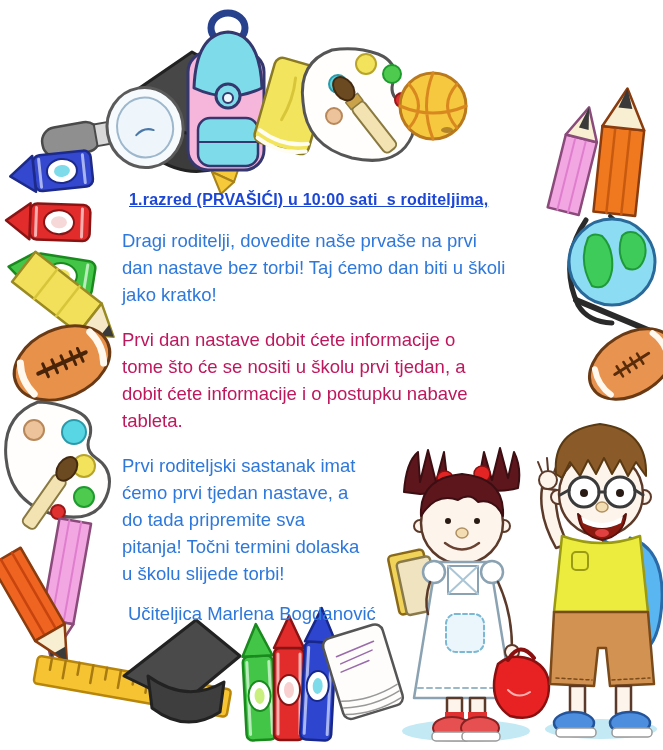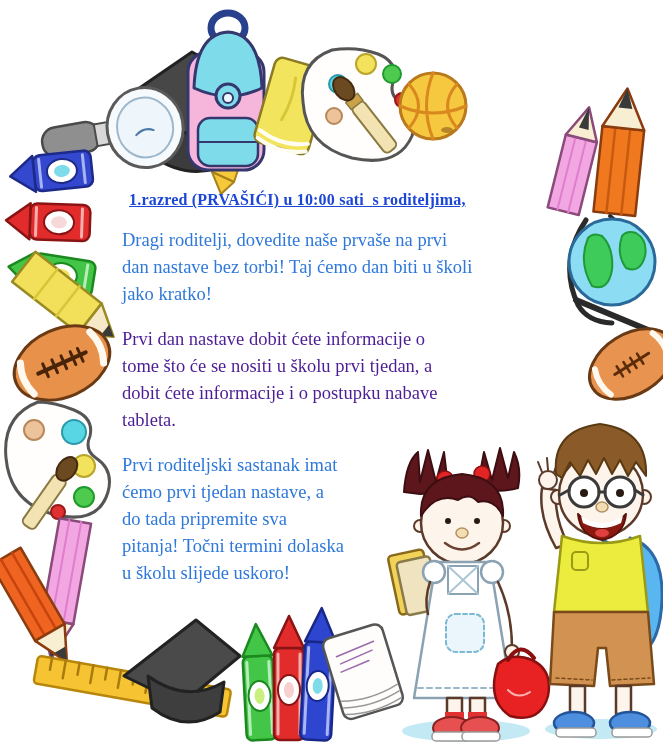--- a/index.html
+++ b/index.html
@@ -1,18 +1,18 @@
 <!DOCTYPE html>
 <html><head>
 <meta charset="utf-8">
 <style>
   html,body{margin:0;padding:0;background:#ffffff;}
   .page{
     position:relative;width:663px;height:750px;background:#ffffff;
-    overflow:hidden;font-family:Liberation Serif, serif;
+    overflow:hidden;font-family:Liberation Sans, sans-serif;
   }
   .art{position:absolute;left:0;top:0;width:663px;height:750px;}
   .text-block{position:absolute;left:122px;top:191px;width:438px;z-index:2;}
   .doc-title{
     margin:0 0 10px 7px;font-size:16px;font-weight:bold;letter-spacing:.2px;
     text-decoration:underline;white-space:pre-wrap;
   }
   .body-par{margin:18px 0 13px 0;font-size:18.5px;line-height:27px;white-space:pre-line;}
   .signature{margin:3px 0 0 0;padding-left:6px;font-size:18.5px;line-height:27px;}
 </style>
@@ -296,24 +296,25 @@
   </g>
 
 </g>
 </svg>
 
   <div class="text-block">
     <h1 class="doc-title" style="color: rgb(28, 70, 214);">1.razred (PRVAŠIĆI) u 10:00 sati  s roditeljima,</h1>
     <p class="body-par" style="color: rgb(46, 120, 219);">Dragi roditelji, dovedite naše prvaše na prvi
 dan nastave bez torbi! Taj ćemo dan biti u školi
 jako kratko!</p>
-    <p class="body-par" style="color: #4c1d95;">Prvi dan nastave dobit ćete informacije o
+    <p class="body-par" style="color: #be185d;">Prvi dan nastave dobit ćete informacije o
 tome što će se nositi u školu prvi tjedan, a
 dobit ćete informacije i o postupku nabave
 tableta.</p>
     <p class="body-par" style="color: rgb(46, 120, 219);">Prvi roditeljski sastanak imat
 ćemo prvi tjedan nastave, a
 do tada pripremite sva
 pitanja! Točni termini dolaska
-u školu slijede uskoro!</p>
+u školu slijede torbi!</p>
+    <p class="signature" style="color: rgb(46, 120, 219);">Učiteljica Marlena Bogdanović</p>
   </div>
 
 </div>
 
 </body></html>

